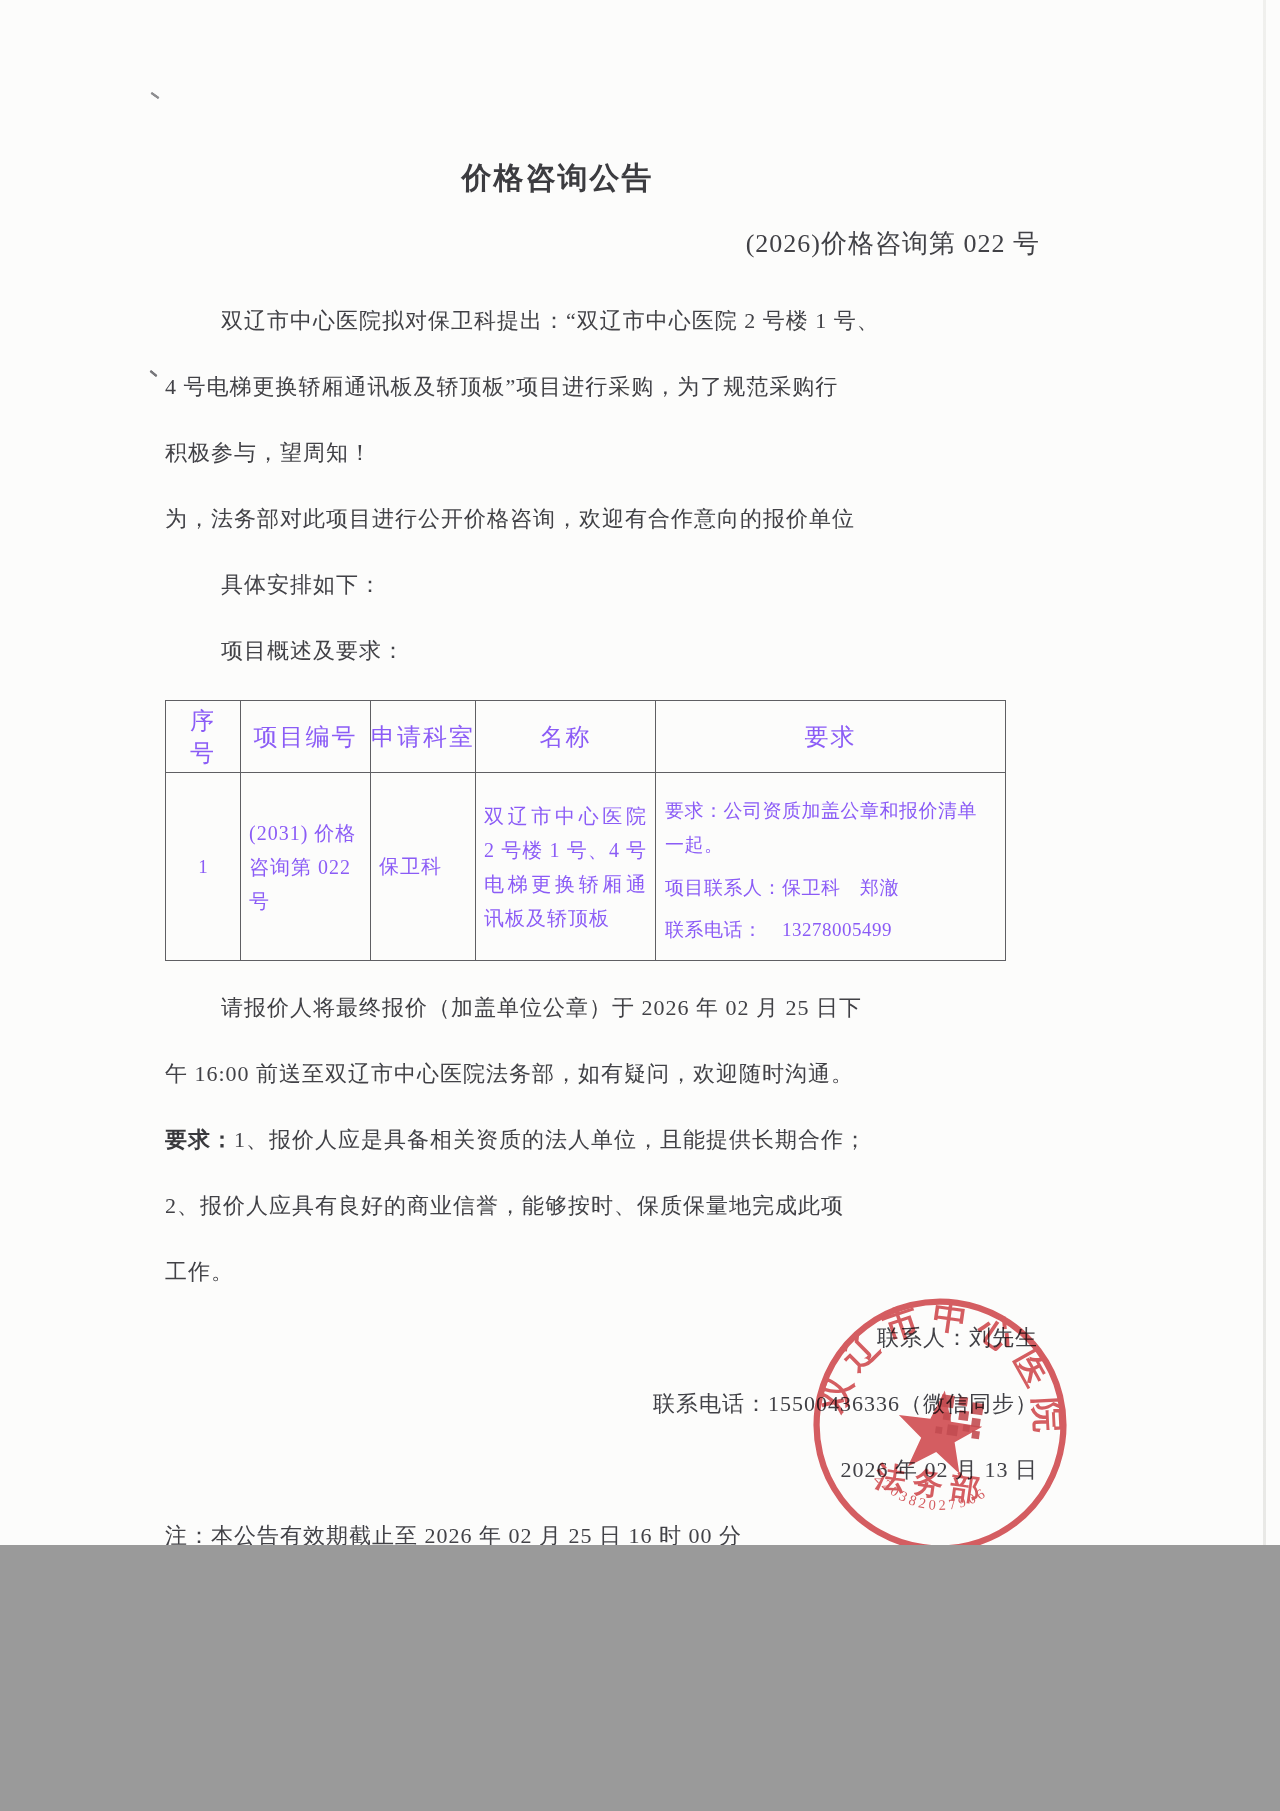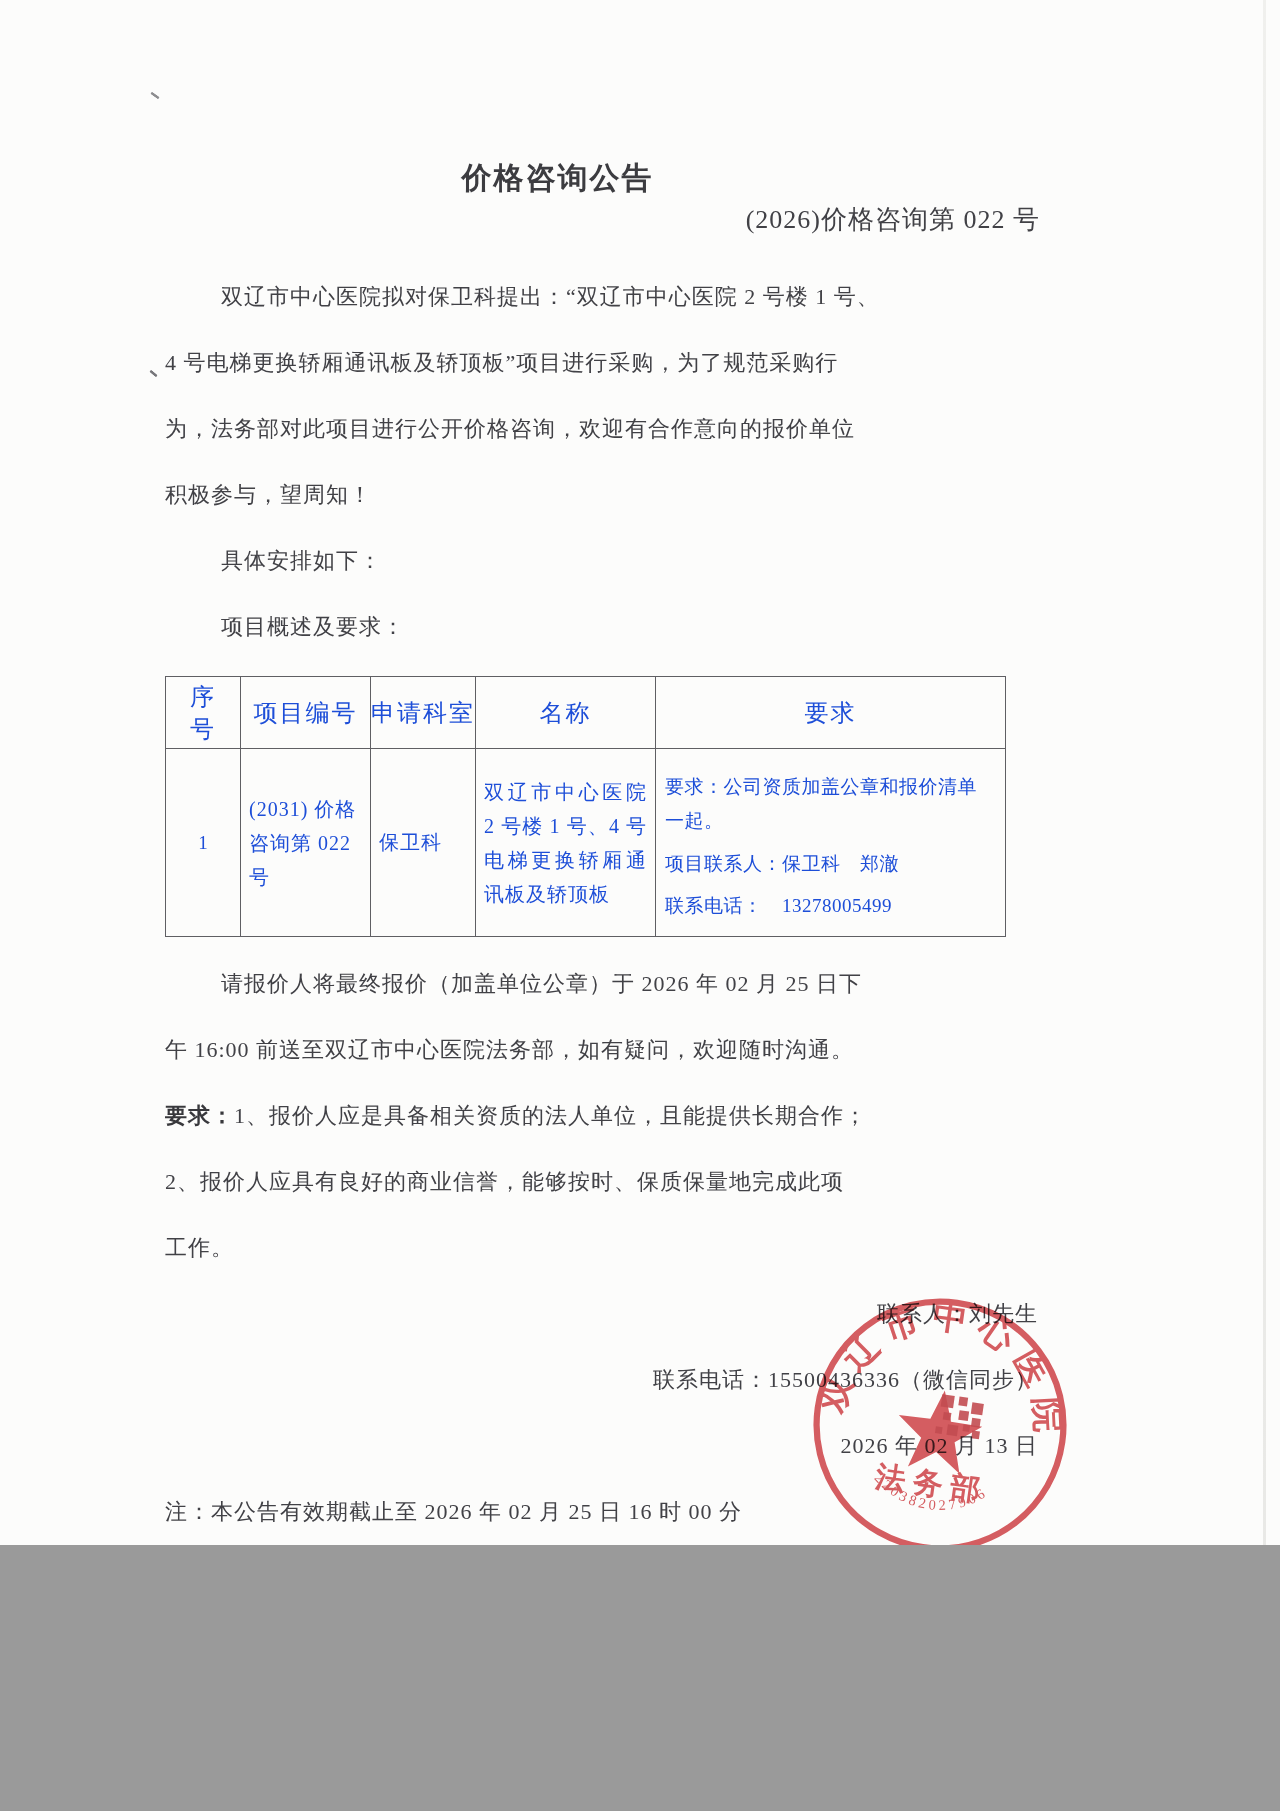--- a/index.html
+++ b/index.html
@@ -18,35 +18,35 @@
     background:linear-gradient(#ededea,#e4e4e1); opacity:.8;
   }
   .content { padding:140px 0 0 165px; width:1040px; }
   .doc-title {
     font-size:30px; font-weight:700; letter-spacing:2px;
     text-align:center; height:44px; line-height:44px;
     margin:16px 90px 0 0; color:#3c3c40;
   }
   .doc-number {
     text-align:right; font-size:26px; letter-spacing:1px;
-    height:40px; line-height:40px; 
+    height:40px; line-height:40px; margin-top:24px;
   }
   .lines { margin-top:24px; }
   .line {
     height:66px; line-height:66px; font-size:22px; letter-spacing:1px;
     white-space:nowrap;
   }
   .indent { padding-left:56px; }
   .right { text-align:right; padding-right:2px; }
   .bold-label { font-weight:700; color:#38383c; }
 
   table.req-table {
     border-collapse:collapse; table-layout:fixed;
     width:840px; margin-top:16px;
-    color:#1d4ed8;
+    color:#8b5cf6;
   }
   .req-table th, .req-table td {
     border:1.5px solid #5f5f63; vertical-align:middle;
   }
   .req-table th {
     height:72px; font-size:24px; font-weight:400; letter-spacing:2px;
     text-align:center;
   }
   .req-table td { height:188px; font-size:20px; padding:10px 8px; }
   td.c-seq { text-align:center; font-size:19px; }
@@ -84,22 +84,22 @@
 
   <div class="content">
 
     <div class="doc-title">价格咨询公告</div>
 
     <div class="doc-number">(2026)价格咨询第 022 号</div>
 
     <div class="lines">
       <div class="line indent">双辽市中心医院拟对保卫科提出：“双辽市中心医院 2 号楼 1 号、</div>
       <div class="line">4 号电梯更换轿厢通讯板及轿顶板”项目进行采购，为了规范采购行</div>
+      <div class="line">积极参与，望周知！</div>
       <div class="line">为，法务部对此项目进行公开价格咨询，欢迎有合作意向的报价单位</div>
-      <div class="line">积极参与，望周知！</div>
       <div class="line indent">具体安排如下：</div>
       <div class="line indent">项目概述及要求：</div>
     </div>
 
     <table class="req-table">
       <colgroup>
         <col style="width:75px">
           <col style="width:130px">
           <col style="width:105px">
         <col style="width:180px">

